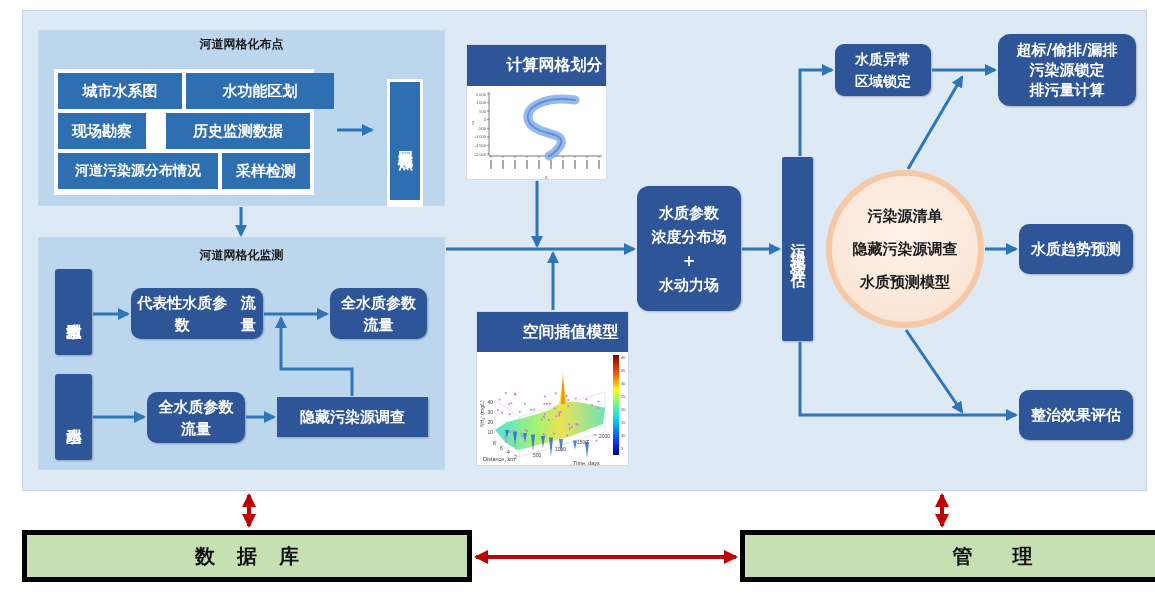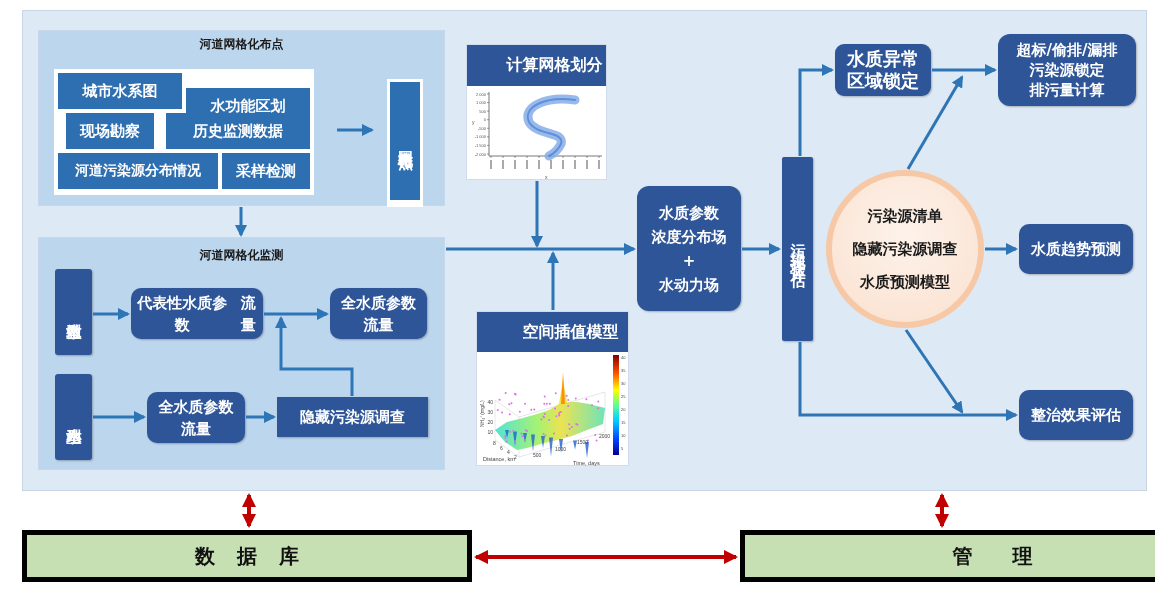--- a/index.html
+++ b/index.html
@@ -32,22 +32,22 @@
 </head>
 <body>
 
 <div class="abs frame"></div>
 
 <div class="abs panel" style="left:38px; top:30px; width:407px; height:176px;">
   <div class="panel-title" style="top:5px;">河道网格化布点</div>
 
   <div class="abs grid-wrap" style="left:15px; top:38px; width:260px; height:126px;">
     <div class="cell" style="left:4px; top:4px; width:124px; height:36px;">城市水系图</div>
-    <div class="cell" style="left:132px; top:19px; width:124px; height:36px;font-family:Liberation Mono, monospace;">水功能区划</div>
-    <div class="cell" style="left:4px; top:44px; width:88px; height:36px;margin-left:8px;">现场勘察</div>
+    <div class="cell" style="left:132px; top:4px; width:148px; height:36px;font-family:Liberation Mono, monospace;">水功能区划</div>
+    <div class="cell" style="left:4px; top:44px; width:88px; height:36px;">现场勘察</div>
     <div class="cell" style="left:112px; top:44px; width:144px; height:36px;">历史监测数据</div>
     <div class="cell" style="left:4px; top:84px; width:160px; height:36px; font-size:14px;">河道污染源分布情况</div>
     <div class="cell" style="left:168px; top:84px; width:88px; height:36px;">采样检测</div>
   </div>
 
   <div class="abs grid-wrap" style="left:348px; top:48px; width:36px; height:128px; padding:3px;">
     <div class="cell vtext" style="left:3px; top:3px; width:30px; height:118px; letter-spacing:1px; font-size:15px;">网格化布点</div>
   </div>
 </div>
 
@@ -263,21 +263,21 @@
 
 <div class="nbox rbox" style="left:637px; top:186px; width:104px; height:125px; flex-direction:column; font-size:15px; line-height:24px; border-radius:12px;">
   <span>水质参数</span>
   <span>浓度分布场</span>
   <span>+</span>
   <span>水动力场</span>
 </div>
 
 <div class="nbox sbox vtext" style="left:782px; top:157px; width:31px; height:184px; font-size:15px; letter-spacing:6px; border-radius:2px;">污染现状评估</div>
 
-<div class="nbox rbox" style="left:835px; top:44px; width:96px; height:52px; flex-direction:column; font-size:18px; line-height:22px; border-radius:9px;">
+<div class="nbox rbox" style="left:835px; top:44px; width:96px; height:52px; flex-direction:column; font-size:14px; line-height:22px; border-radius:9px;">
   <span>水质异常</span>
   <span>区域锁定</span>
 </div>
 
 <div class="nbox rbox" style="left:998px; top:34px; width:138px; height:72px; flex-direction:column; font-size:15px; line-height:20px; border-radius:12px;">
   <span>超标/偷排/漏排</span>
   <span>污染源锁定</span>
   <span>排污量计算</span>
 </div>
 

